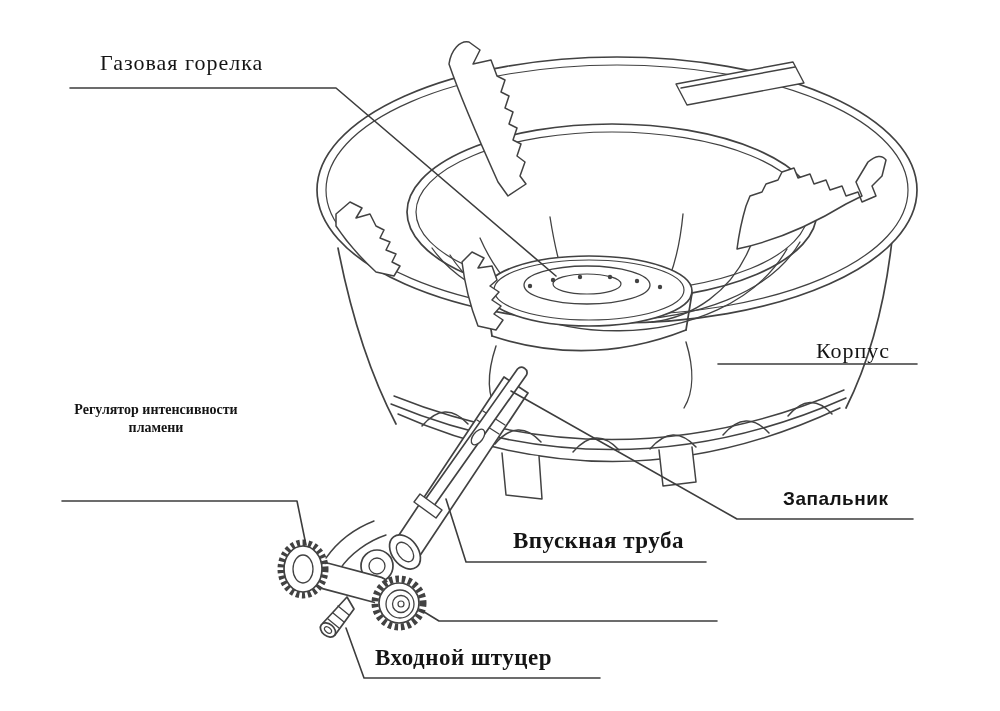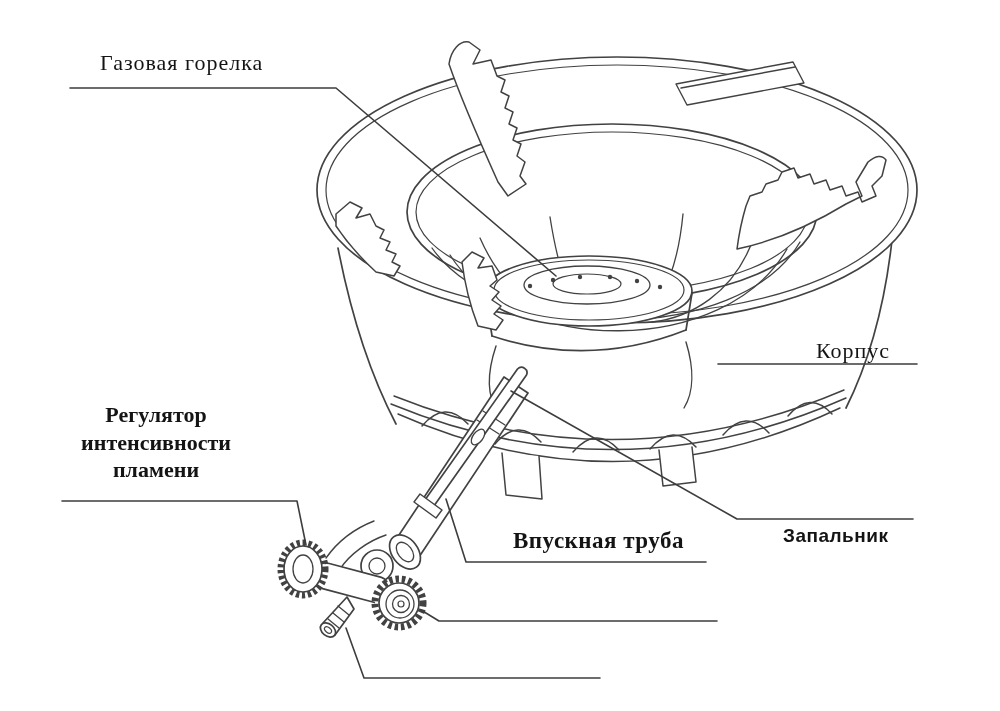--- a/index.html
+++ b/index.html
@@ -8,22 +8,22 @@
     font-family:"Liberation Serif", serif; color:#141414; overflow:hidden;
   }
   .stage svg { position:absolute; left:0; top:0; }
   .callout { position:absolute; white-space:nowrap; color:#141414; }
   .serif-reg  { font-size:22px; letter-spacing:1px; }
   .serif-bold { font-size:23px; font-weight:bold; letter-spacing:0.5px; }
   .sans-bold  { font-family:"Liberation Sans", sans-serif; font-size:19px; font-weight:bold; letter-spacing:0.5px; }
   .lbl-gas        { left:100px; top:50px; }
   .lbl-korpus     { left:816px; top:325px;margin-top:13px; }
   .lbl-regulator  { left:50px;  top:401px; width:212px; text-align:center;
-                    white-space:normal; line-height:1.25; font-size:22px; font-weight:bold; }
-  .lbl-zapalnik   { left:783px; top:488px;margin-top:37px; }
+                    white-space:normal; line-height:1.25; font-size:14px; font-weight:bold; }
+  .lbl-zapalnik   { left:783px; top:488px; }
   .lbl-vpusknaya  { left:482px; top:528px;margin-left:31px; }
   .lbl-ventil     { left:446px; top:592px; }
   .lbl-vkhodnoy   { left:375px; top:645px; }
 </style>
 </head>
 <body>
 
 <div class="stage">
 
   <svg width="1000" height="711" viewBox="0 0 1000 711">
@@ -177,13 +177,14 @@
 
   <div class="callout serif-reg lbl-korpus">Корпус</div>
 
   <div class="callout lbl-regulator">Регулятор интенсивности пламени</div>
 
   <div class="callout sans-bold lbl-zapalnik">Запальник</div>
 
   <div class="callout serif-bold lbl-vpusknaya">Впускная труба</div>
 
 
+  <div class="callout serif-bold lbl-vkhodnoy">Входной штуцер</div>
 </div>
 
 </body></html>

